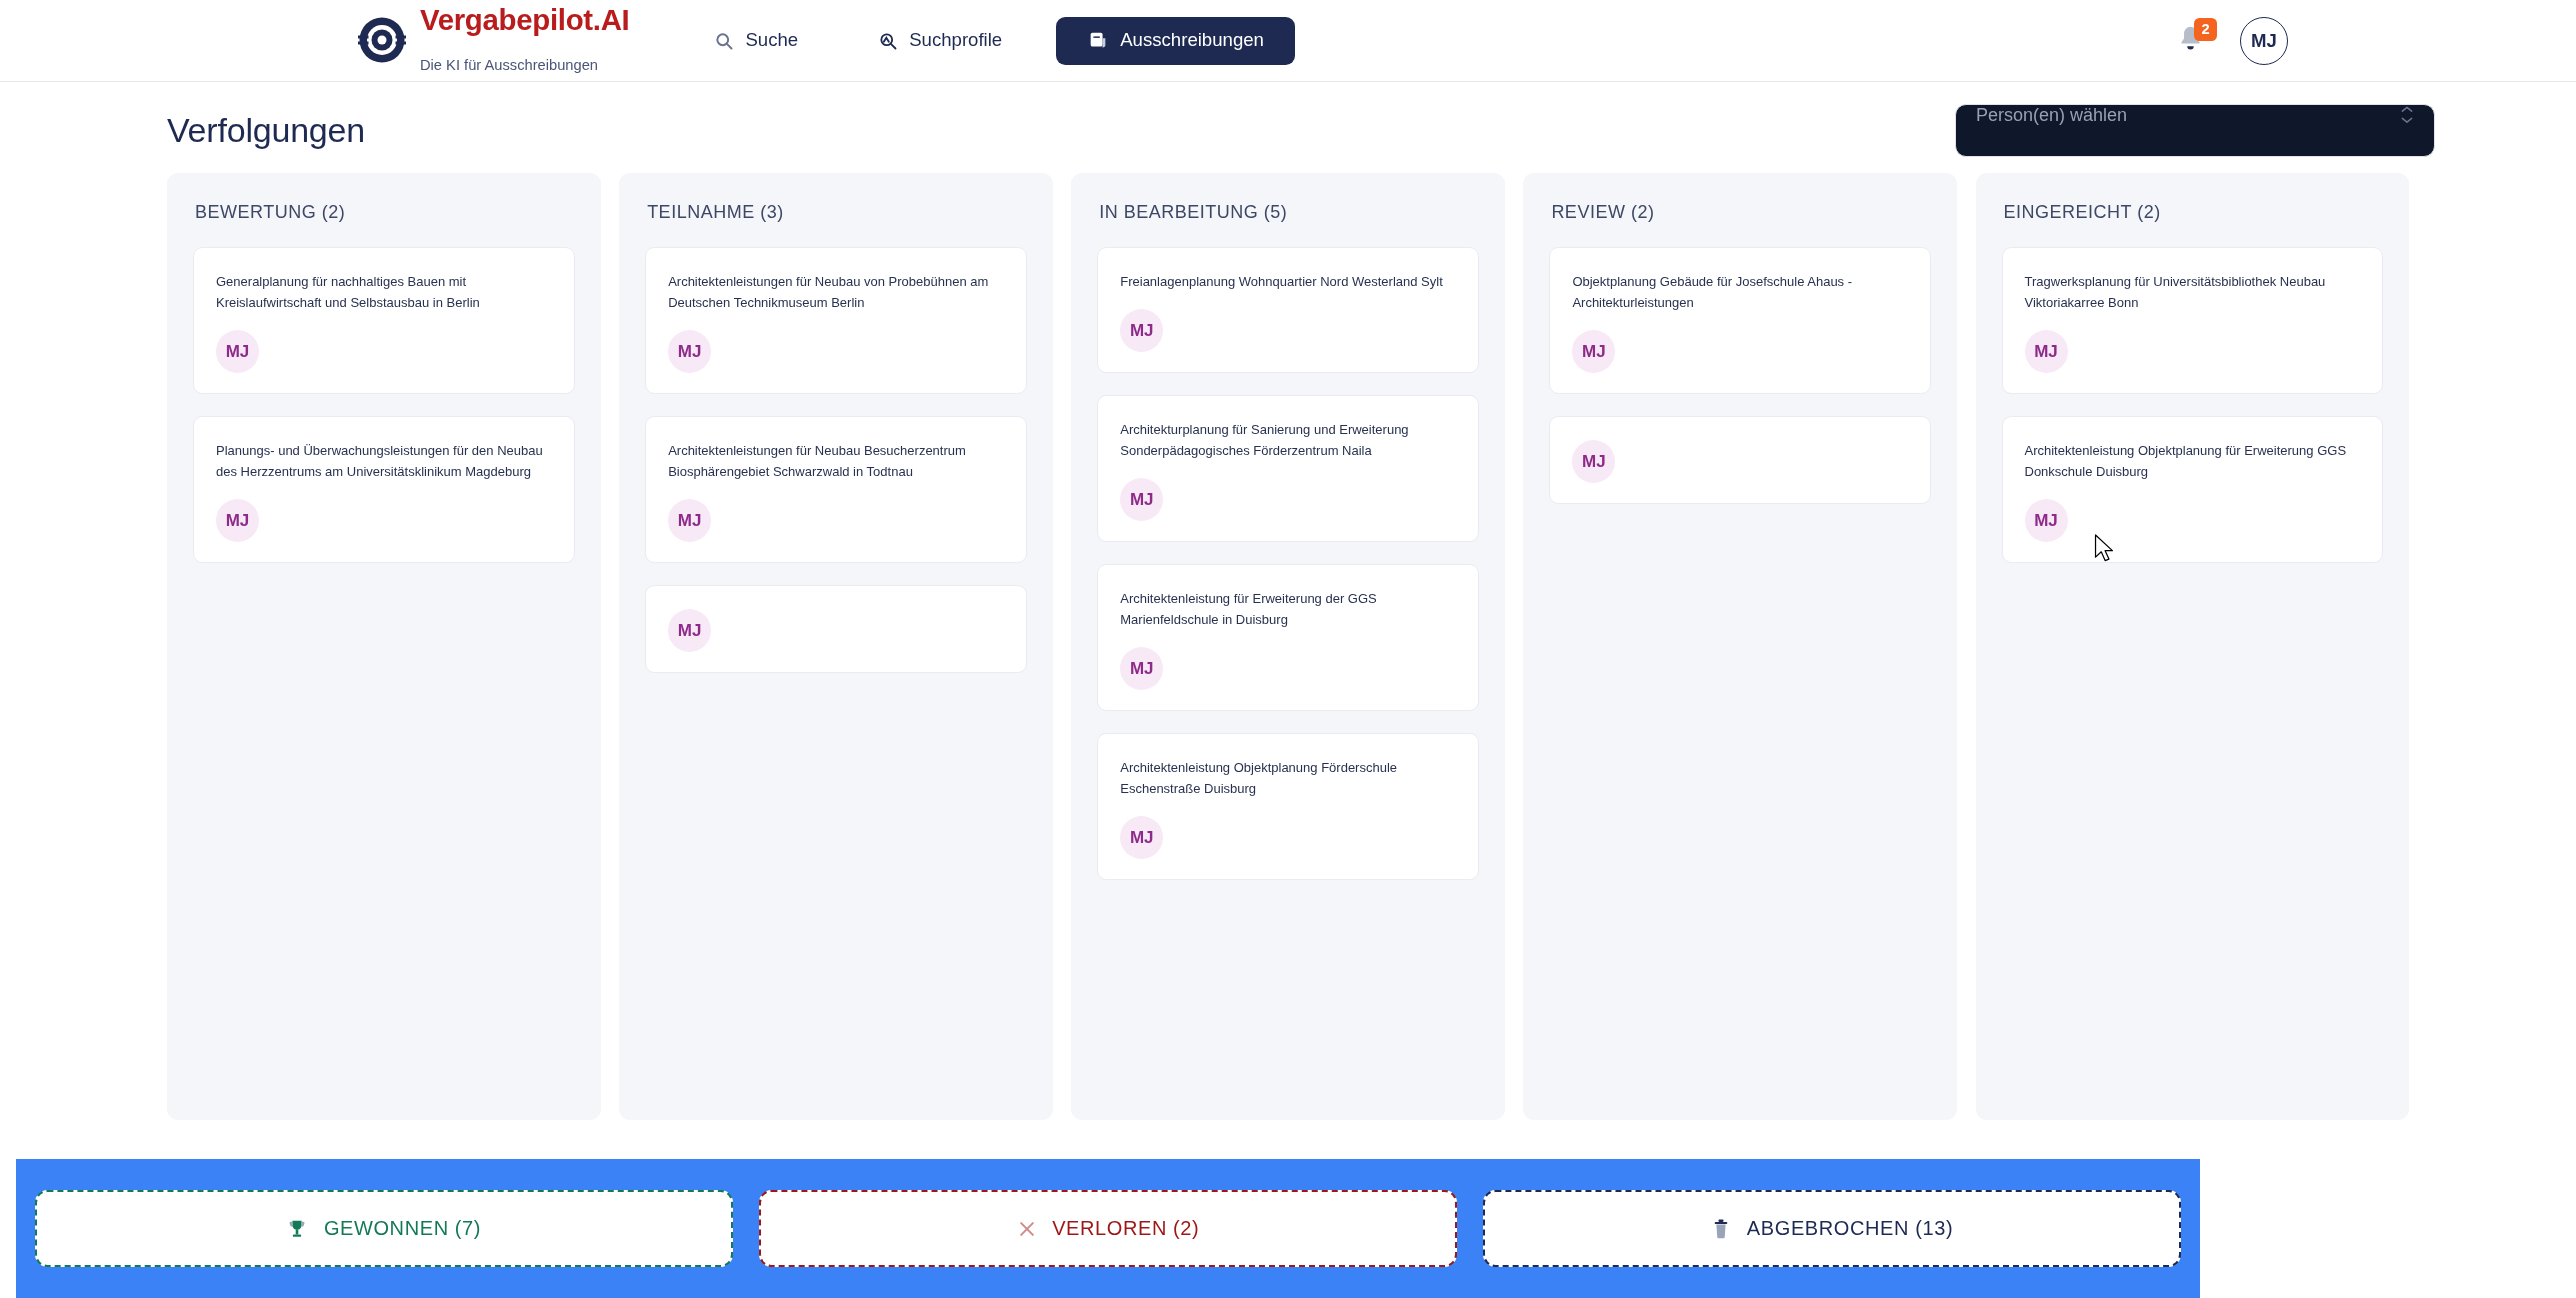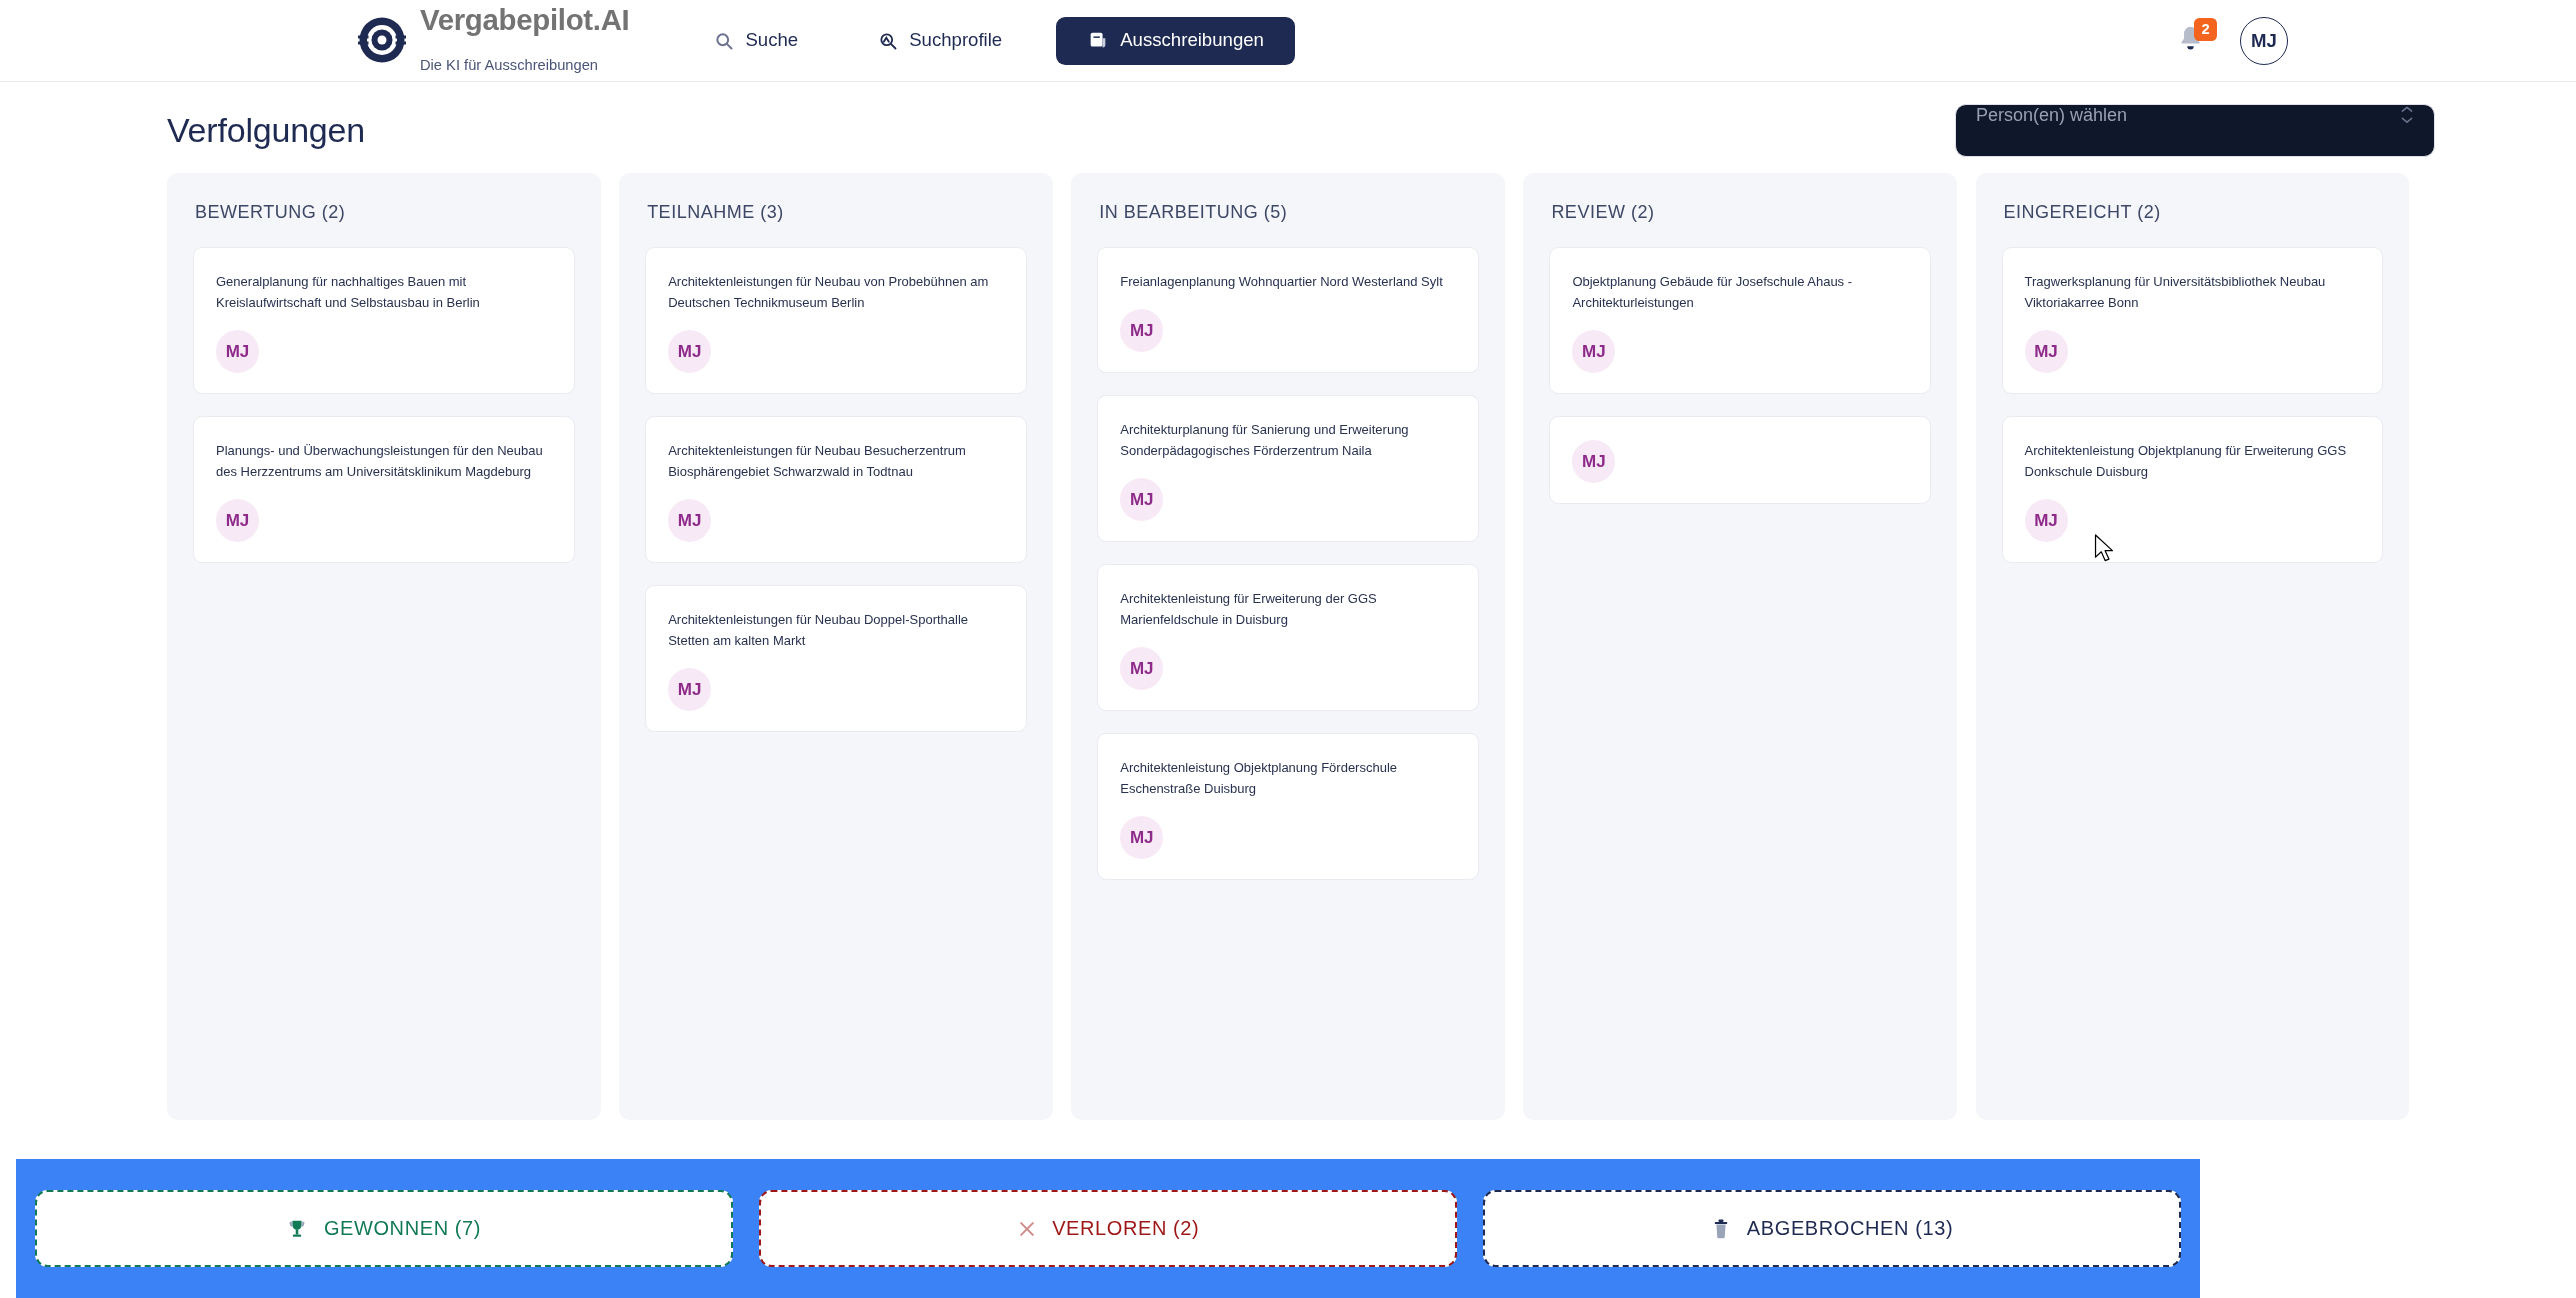--- a/index.html
+++ b/index.html
@@ -21,21 +21,21 @@
   }
   .brand {
     display: flex;
     align-items: center;
     gap: 14px;
     margin-left: 358px;
   }
   .brand-logo { width: 48px; height: 48px; flex: 0 0 48px; }
   .brand-text { display: flex; flex-direction: column; justify-content: center; }
   .brand-name {
-    font-size: 29.4px; font-weight: bold; color: #737373; line-height: 1.05;
+    font-size: 29.4px; font-weight: bold; color: #b91c1c; line-height: 1.05;
     letter-spacing: -0.3px;
   }
   .brand-tag { font-size: 14.7px; color: #4a5578; line-height: 1.5; margin-top: 19px; }
 
   .nav { display: flex; align-items: center; gap: 0; margin-left: 59px; }
   .nav-item {
     display: flex; align-items: center; gap: 11px;
     padding: 0 26px; height: 48px;
     font-size: 18.6px; color: #1e2a52;
     border-radius: 9.3px; cursor: pointer;
@@ -246,21 +246,20 @@
       <div class="col-body">
         <div class="card">
           <div class="card-title">Architektenleistungen für Neubau von Probebühnen am Deutschen Technikmuseum Berlin</div>
           <div class="card-avatar">MJ</div>
         </div>
         <div class="card">
           <div class="card-title">Architektenleistungen für Neubau Besucherzentrum Biosphärengebiet Schwarzwald in Todtnau</div>
           <div class="card-avatar">MJ</div>
         </div>
         <div class="card">
-          <div class="card-title">Architektenleistungen für Neubau Doppel-Sporthalle Stetten am kalten Markt</div>
           <div class="card-avatar">MJ</div>
         </div>
       </div>
     </div>
     <div class="col">
       <div class="col-head">IN BEARBEITUNG (5)</div>
       <div class="col-body">
         <div class="card">
           <div class="card-title">Freianlagenplanung Wohnquartier Nord Westerland Sylt</div>
           <div class="card-avatar">MJ</div>

